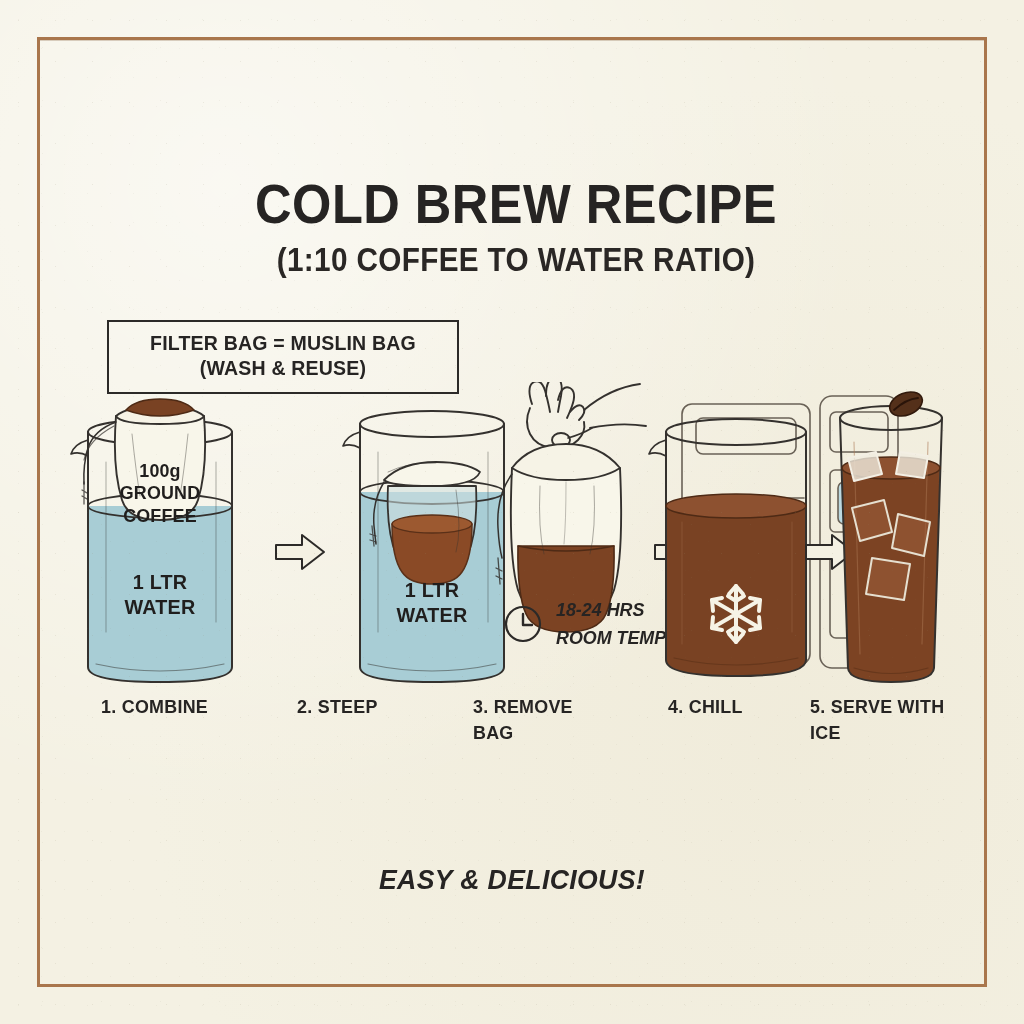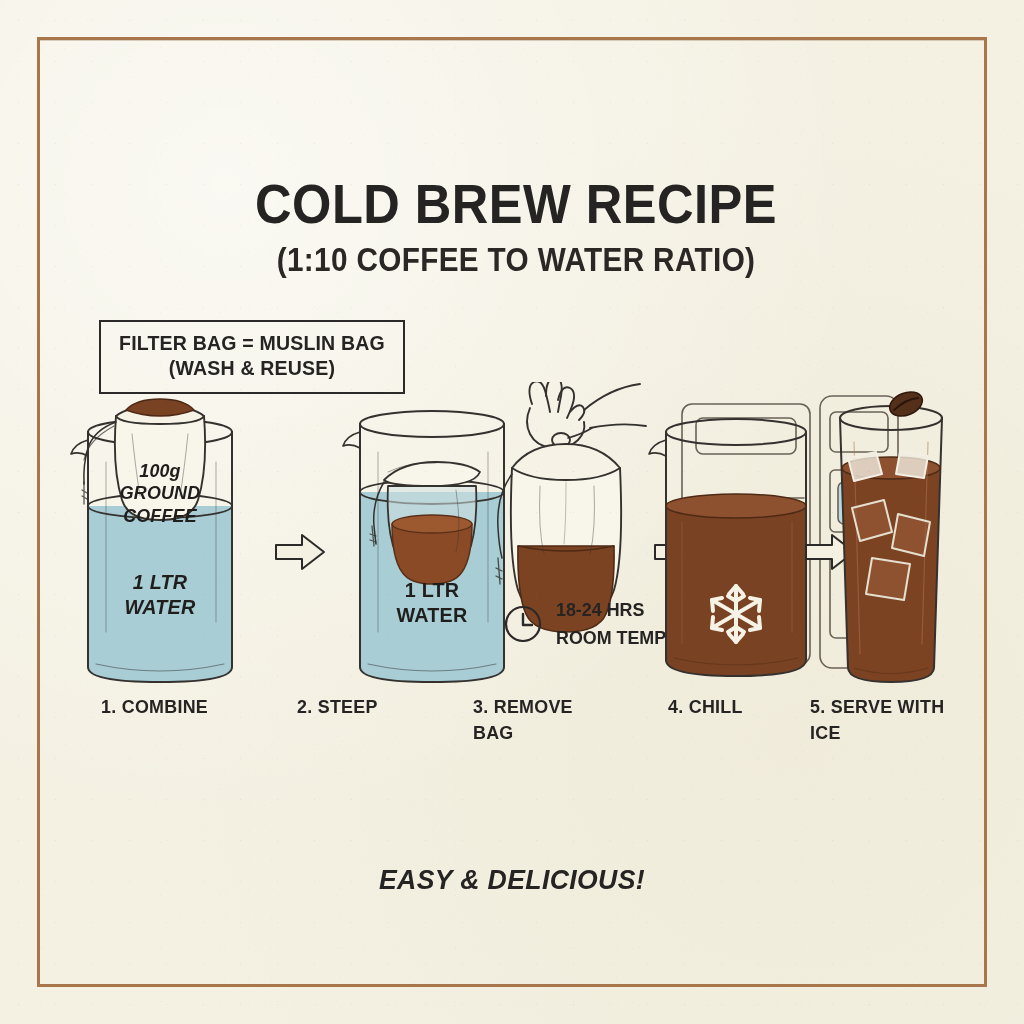--- a/index.html
+++ b/index.html
@@ -43,23 +43,23 @@
     font-family:"Liberation Sans", sans-serif;
   }
   #subtitle{
     margin-top:9px;
     font-size:33px;font-weight:bold;letter-spacing:.4px;color:#2a2725;
     transform:scaleX(.90);
   }
 
   
   #notebox{
-    position:absolute;left:99px;top:320px;width:300px;
+    position:absolute;left:107px;top:320px;width:300px;
     border:2px solid #2c2a28;
-    padding:9px 1px 11px;
+    padding:9px 24px 11px;
     text-align:center;
     background:transparent;
   }
   #notebox .l{
     font-size:21px;font-weight:bold;color:#262423;letter-spacing:.2px;
     transform:scaleX(.93);line-height:1.18;
   }
 
   
   #steps{position:absolute;left:60px;top:382px;width:904px;height:330px;}
@@ -108,21 +108,21 @@
     <div id="subtitle">(1:10 COFFEE TO WATER RATIO)</div>
   </div>
 
   <div id="notebox">
     <div class="l">FILTER BAG = MUSLIN BAG</div>
     <div class="l">(WASH &amp; REUSE)</div>
   </div>
 
   <div id="steps">
 
-    <div class="col" style="left:0px;width:200px;font-style:italic;">
+    <div class="col" style="left:0px;width:200px;">
       <svg class="art" width="200" height="330" viewBox="0 0 200 330">
         <g fill="none" stroke="#34312e" stroke-width="2" stroke-linecap="round" stroke-linejoin="round">
 
           <path d="M28 124 L28 285 Q28 300 100 300 Q172 300 172 285 L172 124 Z" fill="#a8cdd5" stroke="none"></path>
 
           <path d="M28 50 L28 285 Q28 300 100 300 Q172 300 172 285 L172 50"></path>
           <ellipse cx="100" cy="50" rx="72" ry="13"></ellipse>
 
           <path d="M28 58 q-14 4 -17 14 q8 -3 17 2" stroke-width="1.7"></path>
 
@@ -186,21 +186,21 @@
         </g>
       </svg>
       <div class="jarlabel" style="left:8px;top:196px;width:184px;font-size:21px;">1 LTR
 WATER</div>
     </div>
 
     <svg class="art" style="left:482px;top:148px;" width="56" height="44" viewBox="0 0 56 44">
       <path d="M4 15 L30 15 L30 5 L52 22 L30 39 L30 29 L4 29 Z" fill="#f4f1e3" stroke="#2c2a28" stroke-width="2" stroke-linejoin="round"></path>
     </svg>
 
-    <div class="col" style="left:398px;width:220px;">
+    <div class="col" style="left:398px;width:220px;font-style:italic;">
       <svg class="art" width="220" height="330" viewBox="0 0 220 330">
         <g fill="none" stroke="#34312e" stroke-width="1.9" stroke-linecap="round" stroke-linejoin="round">
 
           <path d="M126 28 q26 -22 56 -26" stroke-width="1.8"></path>
           <path d="M132 46 q30 -6 56 -2" stroke-width="1.8"></path>
 
           <path d="M74 22 q-6 -18 2 -22 q8 -4 12 12 q3 12 4 18"></path>
           <path d="M88 14 q0 -18 9 -18 q9 1 6 18 q-2 10 -3 16"></path>
           <path d="M100 18 q4 -16 12 -12 q7 4 2 18 q-3 8 -5 12"></path>
           <path d="M112 30 q8 -10 13 -5 q4 5 -4 13"></path>

